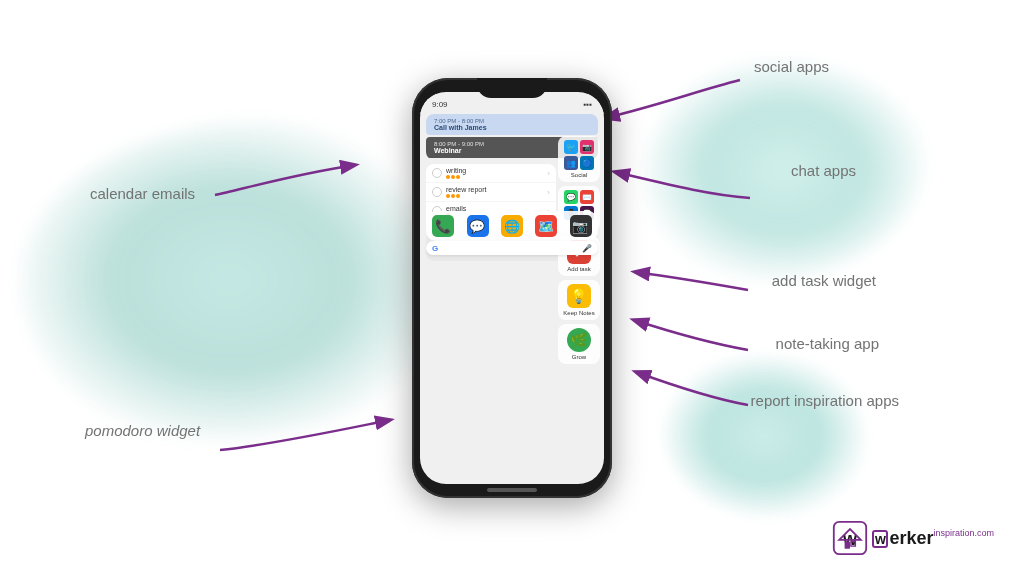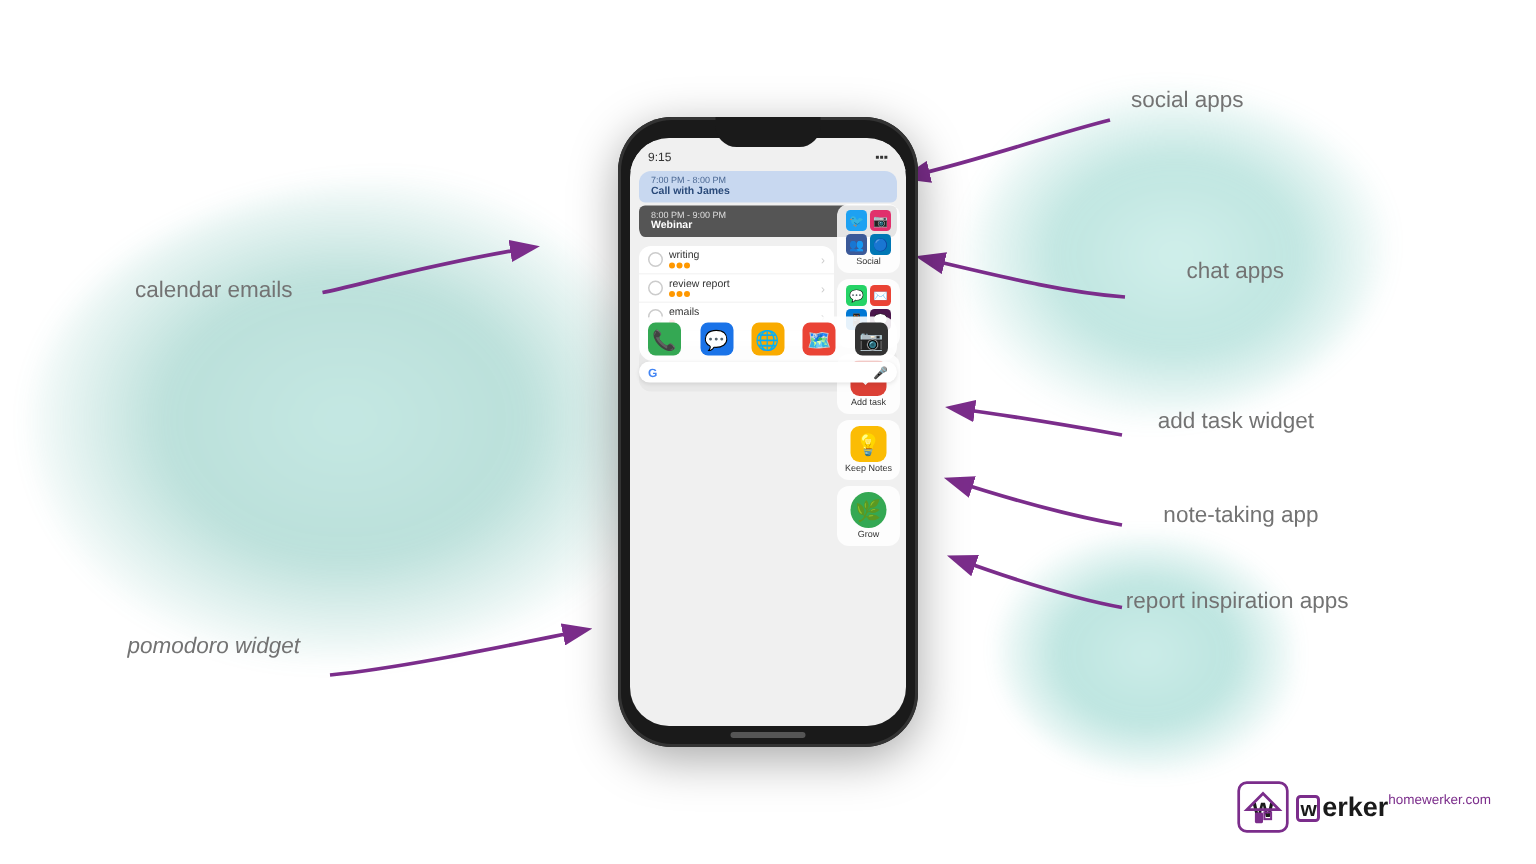--- a/index.html
+++ b/index.html
@@ -374,21 +374,21 @@
   </style>
 </head>
 <body>
 
 <div class="watercolor-blob blob-left"></div>
 <div class="watercolor-blob blob-right"></div>
 <div class="watercolor-blob blob-bottom-right"></div>
 
 <div class="label" style="top:185px; left:90px;">calendar emails</div>
 <div class="label" style="top:58px; right:195px;">social apps</div>
-<div class="label" style="top:172px; right:168px;">chat apps</div>
+<div class="label" style="top:162px; right:168px;">chat apps</div>
 <div class="label" style="top:272px; right:148px;">add task widget</div>
 <div class="label" style="top:335px; right:145px;">note-taking app</div>
 <div class="label" style="top:392px; right:125px;">report inspiration apps</div>
 <div class="label" style="top:422px; left:85px;font-style:italic;">pomodoro widget</div>
 
 <svg class="arrows-svg" xmlns="http://www.w3.org/2000/svg">
   <defs>
     <marker id="arrowhead" markerWidth="8" markerHeight="6" refX="6" refY="3" orient="auto">
       <polygon points="0 0, 8 3, 0 6" fill="#7b2d8b"></polygon>
     </marker>
@@ -408,21 +408,21 @@
 
   <path d="M 220 450 C 270 445 340 430 390 420" stroke="#7b2d8b" stroke-width="2.5" fill="none" marker-end="url(#arrowhead)"></path>
 </svg>
 
 <div class="phone-wrapper">
   <div class="phone-outer">
     <div class="phone-notch"></div>
     <div class="phone-screen">
 
       <div class="phone-status-bar">
-        <span>9:15</span>
+        <span>9:09</span>
         <span>▪▪▪</span>
       </div>
 
       <div style="position:relative; flex:1;">
 
         <div class="calendar-widget">
           <div class="cal-event cal-event-1">
             <div class="cal-event-time">7:00 PM - 8:00 PM</div>
             <div class="cal-event-title">Call with James</div>
           </div>
@@ -546,15 +546,15 @@
     <rect x="2" y="2" width="36" height="36" rx="6" fill="none" stroke="#7b2d8b" stroke-width="2"></rect>
     <text x="50%" y="55%" text-anchor="middle" dominant-baseline="middle" font-size="20" font-weight="bold" fill="#1a1a1a">w</text>
     <polygon points="8,22 20,10 32,22" fill="none" stroke="#7b2d8b" stroke-width="2"></polygon>
     <rect x="14" y="24" width="6" height="8" fill="#7b2d8b" rx="1"></rect>
     <rect x="21" y="24" width="5" height="5" fill="none" stroke="#7b2d8b" stroke-width="1.5"></rect>
   </svg>
   <div class="logo-text">
     <div class="logo-name">
       <span class="logo-w-bracket">w</span><span>erker</span>
     </div>
-    <div class="logo-url">homewerker.com</div>
+    <div class="logo-url">inspiration.com</div>
   </div>
 </div>
 
 </body></html>

